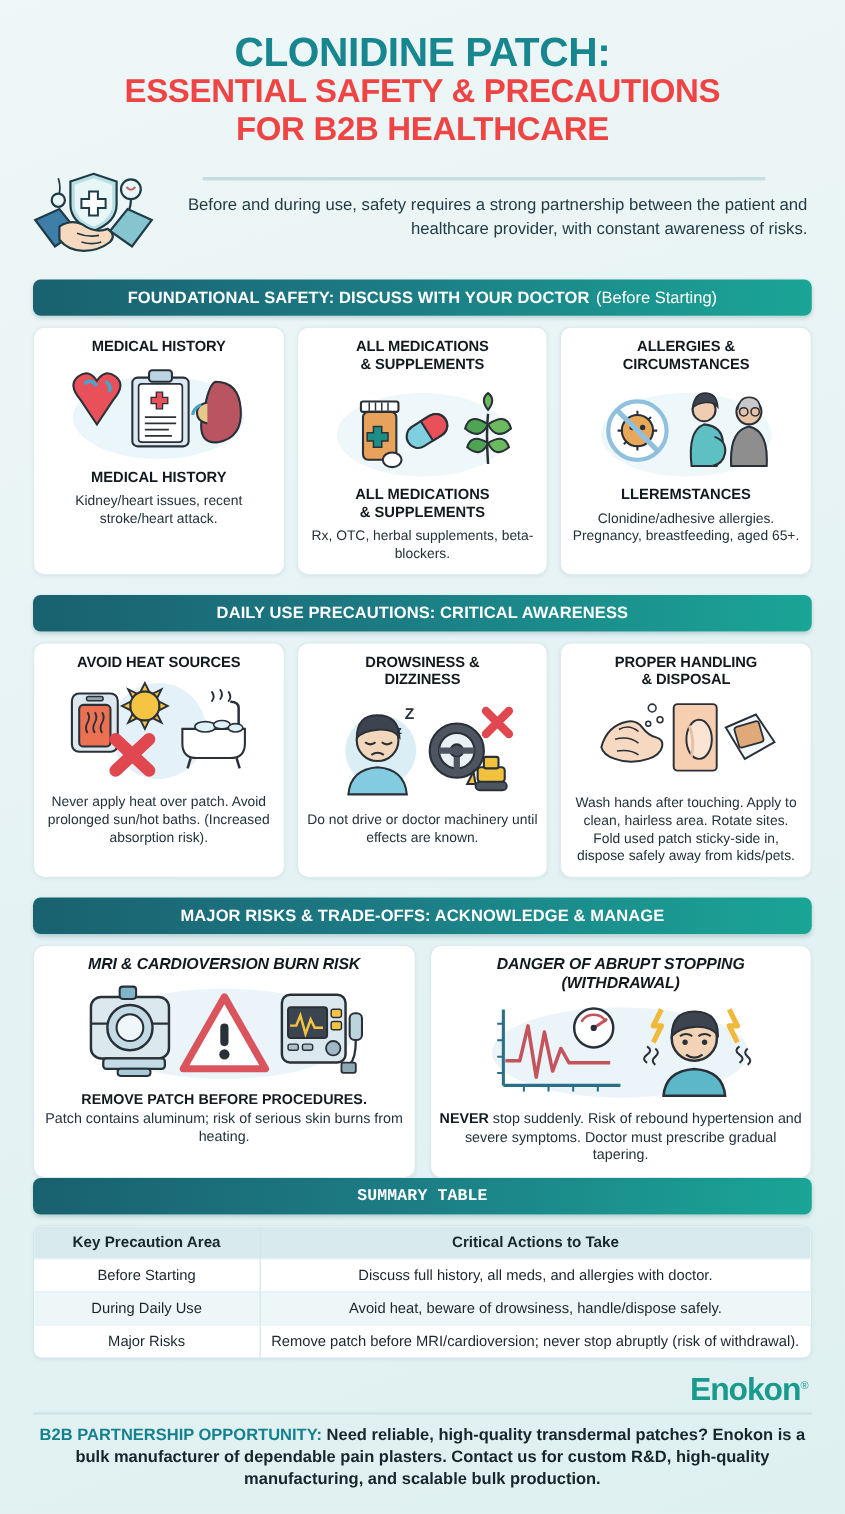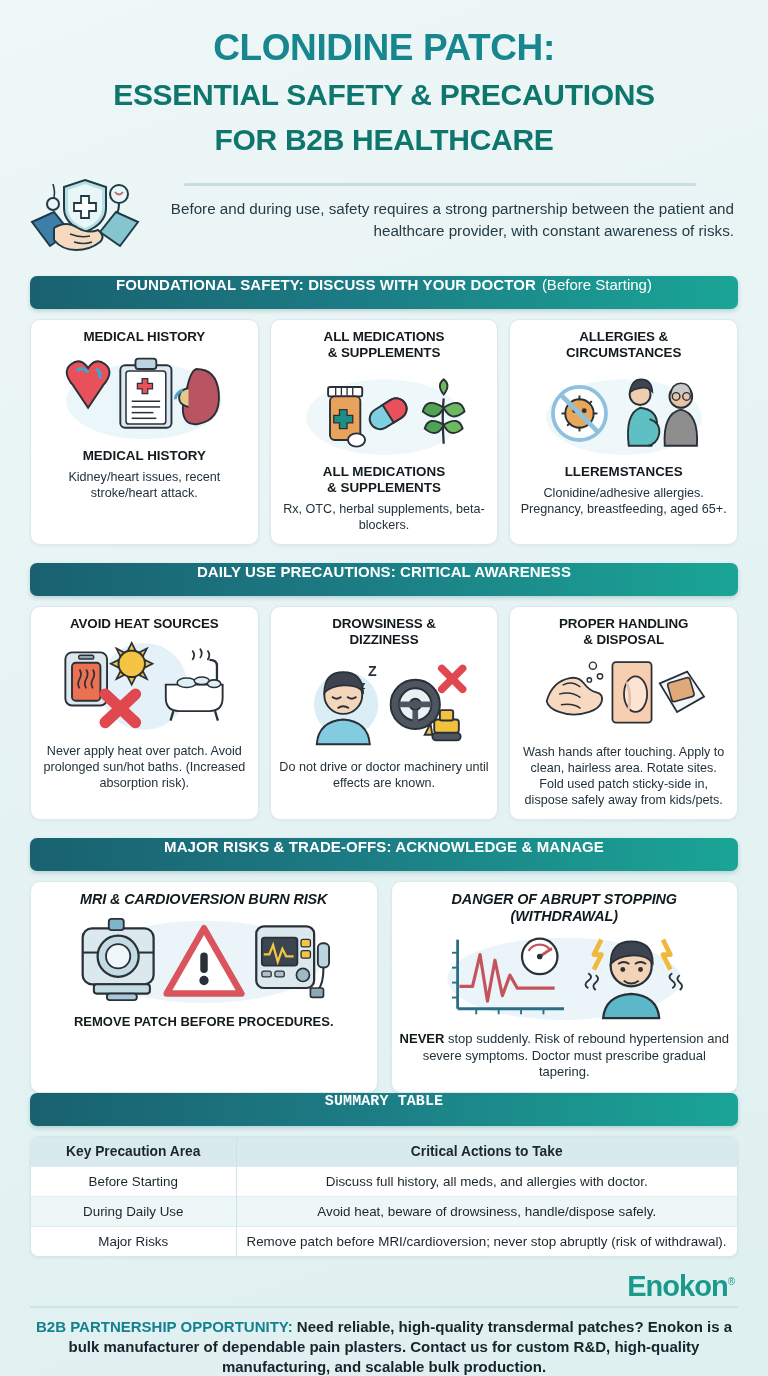--- a/index.html
+++ b/index.html
@@ -12,36 +12,36 @@
   .page { width: 768px; height: 980px; position: relative; padding: 0 30px; }
 
   
   .header { padding-top: 28px; text-align: center; }
   .title-main {
     font-size: 37px; font-weight: 700; letter-spacing: -0.4px;
     color: #17868f; line-height: 1.06;
   }
   .title-sub {
     font-size: 30px; font-weight: 700; letter-spacing: -0.3px;
-    color: #0f766e; line-height: 1.12; margin-top: 11px;
+    color: #ef4444; line-height: 1.12; margin-top: 0;
   }
   .intro-wrap { display: flex; align-items: center; margin-top: 10px; gap: 2px; }
   .intro-icon { width: 110px; flex: 0 0 110px; height: 92px; }
   .intro-right { flex: 1; }
   .divider { height: 3px; background: #c8dde2; border-radius: 2px; margin: 0 auto 12px auto; width: 86%; }
   .intro-text {
     font-size: 15.2px; color: #253b44; line-height: 1.42; text-align: right;
     padding: 0 4px;
   }
 
   
   .band {
     margin-top: 18px; height: 33px; border-radius: 7px;
     background: linear-gradient(90deg, #19616f 0%, #1c7b84 45%, #1aa596 100%);
-    display: flex; align-items: flex-start; justify-content: center;
+    display: flex; align-items: center; justify-content: center;
     color: #ffffff; box-shadow: 0 2px 4px rgba(22,90,100,0.22);
   }
   .band-title { font-size: 15px; font-weight: 700; letter-spacing: 0.1px; }
   .band-note { font-size: 15px; font-weight: 400; margin-left: 6px; }
 
   
   .grid3 { display: grid; grid-template-columns: 1fr 1fr 1fr; gap: 11px; margin-top: 10px; }
   .grid2 { display: grid; grid-template-columns: 1fr 1fr; gap: 13px; margin-top: 10px; }
   .card {
     background: #ffffff; border: 1px solid #dceaed; border-radius: 10px;
@@ -392,20 +392,21 @@
           <rect x="212" y="60" width="10" height="6" rx="2" fill="#aebfc9" stroke="#2a3038" stroke-width="1.4"></rect>
           <rect x="226" y="60" width="10" height="6" rx="2" fill="#aebfc9" stroke="#2a3038" stroke-width="1.4"></rect>
           <circle cx="256" cy="64" r="7" fill="#9fb8c5" stroke="#2a3038" stroke-width="1.8"></circle>
           <rect x="272" y="30" width="12" height="26" rx="5" fill="#bcd4de" stroke="#2a3038" stroke-width="2"></rect>
           <path d="M278 56 q0 18 -6 24" stroke="#2a3038" stroke-width="2.2" fill="none"></path>
           <rect x="264" y="78" width="14" height="10" rx="2" fill="#8fa8b5" stroke="#2a3038" stroke-width="1.8"></rect>
         </svg>
       </div>
       <div class="card-body">
         <b>REMOVE PATCH BEFORE PROCEDURES.</b><br>
+        <span>Patch contains aluminum; risk of serious skin burns from heating.</span>
       </div>
     </div>
 
     <div class="card card-wide">
       <div class="card-title" style="white-space:pre-line">DANGER OF ABRUPT STOPPING
 (WITHDRAWAL)</div>
       <div class="card-art">
         <svg viewBox="0 0 300 96" width="280" height="90">
           <ellipse cx="150" cy="50" rx="125" ry="44" fill="#eaf4f9"></ellipse>
 

